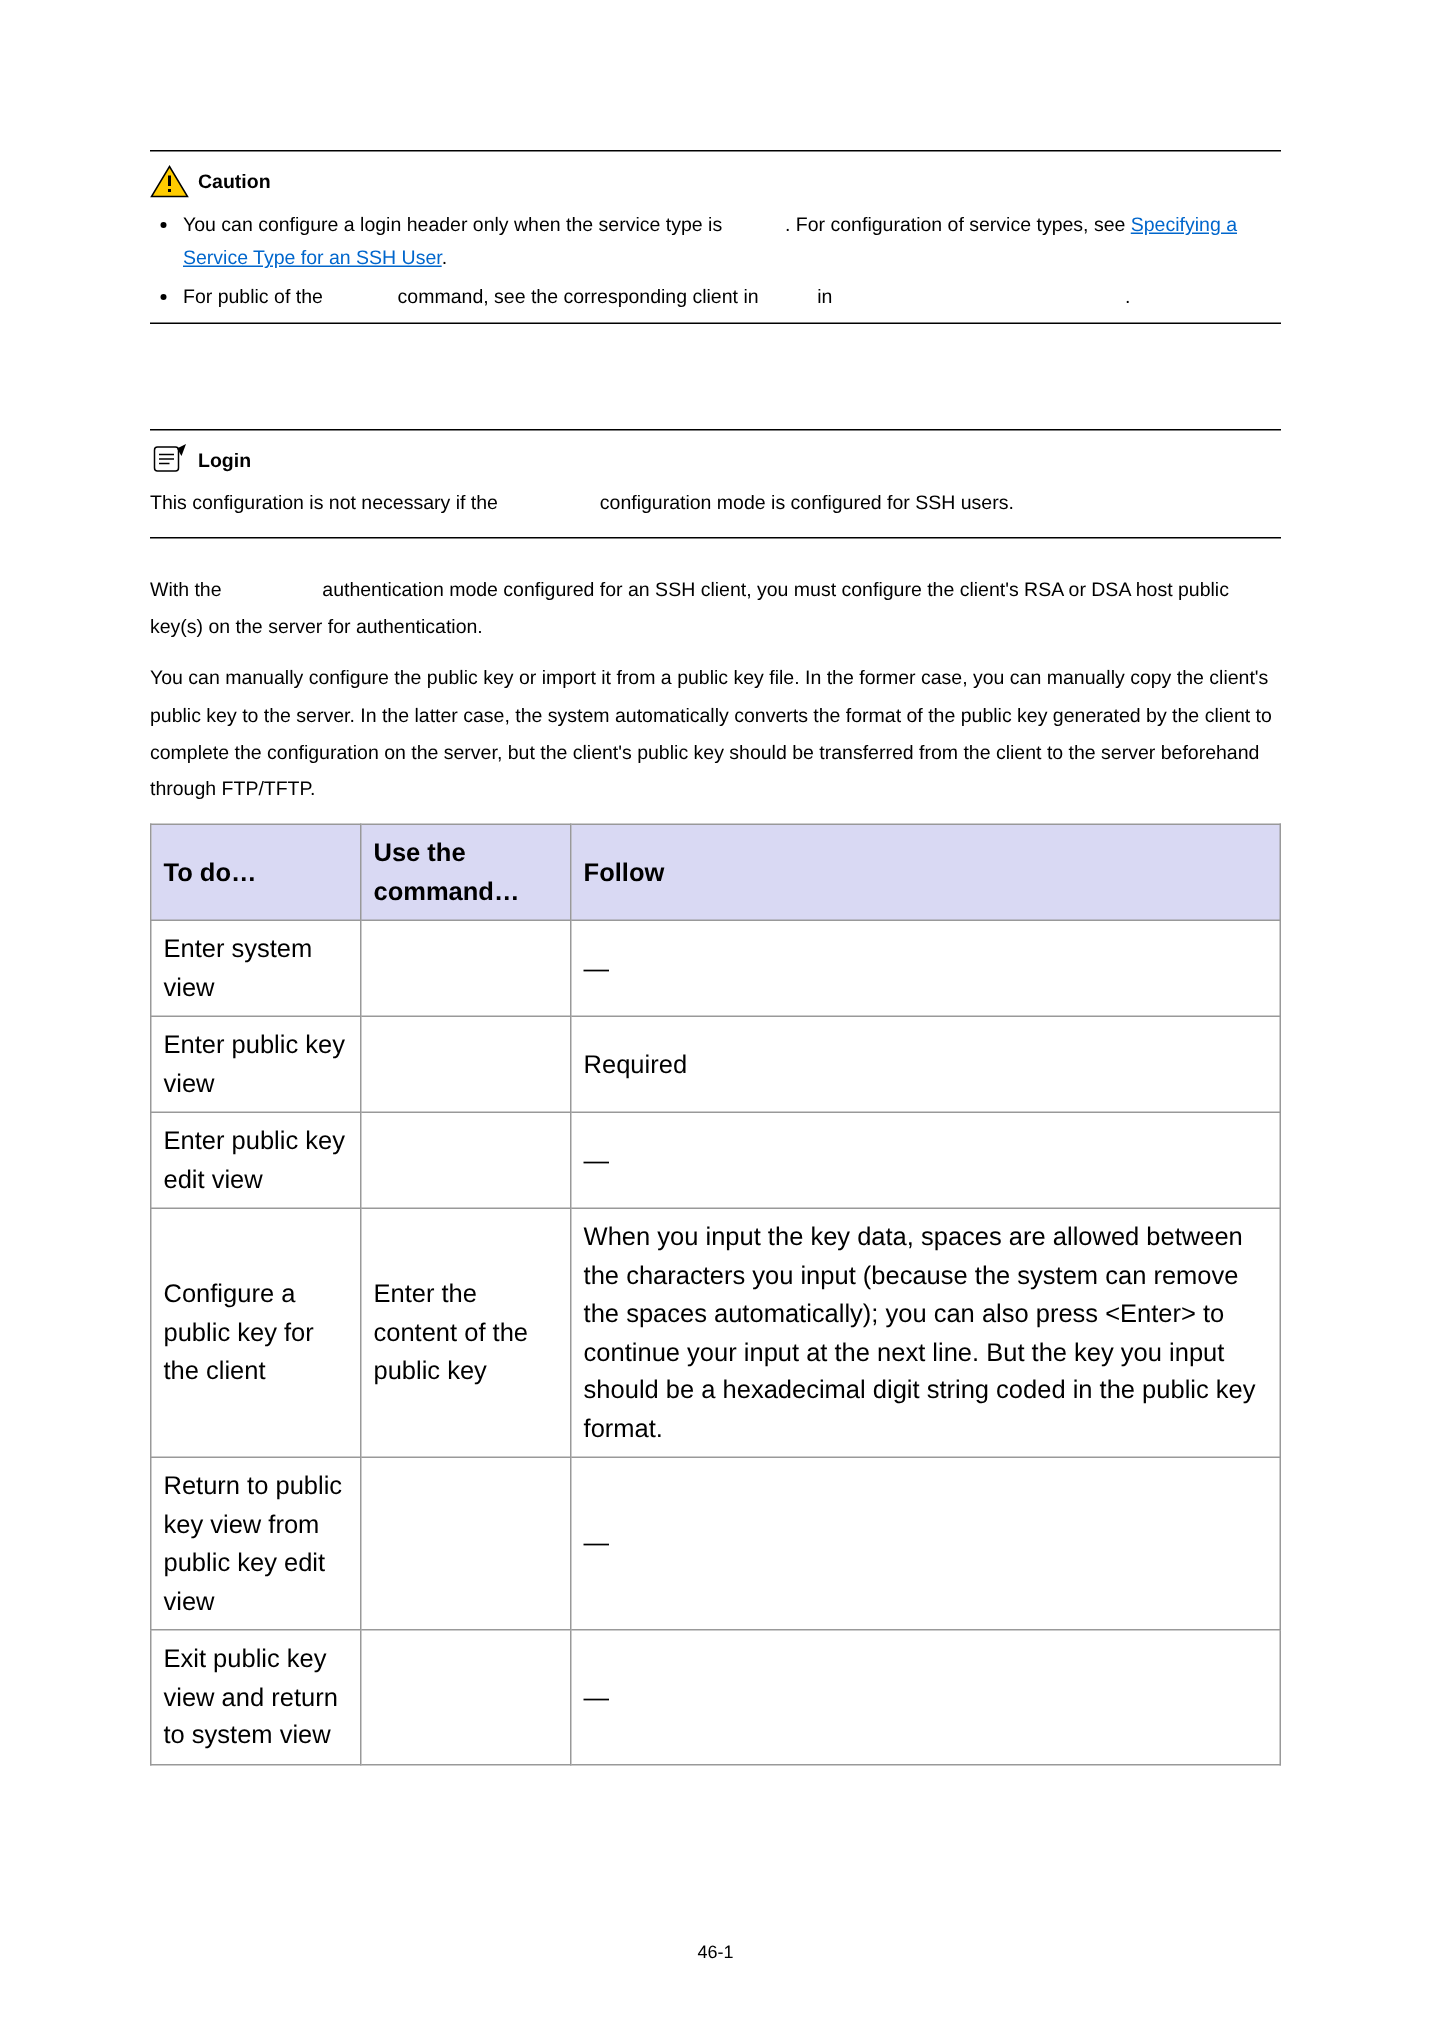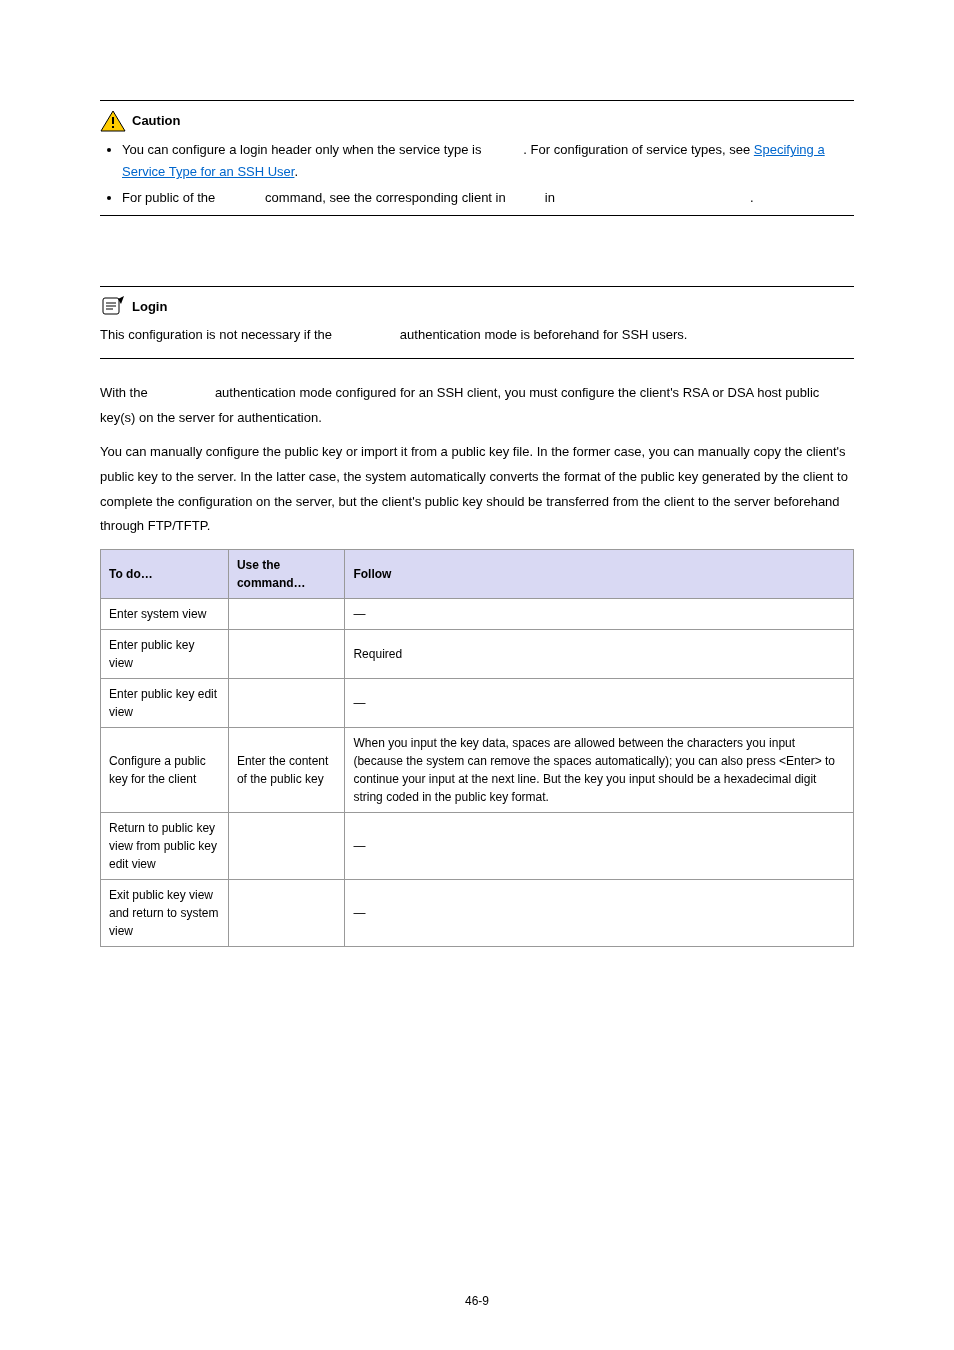--- a/index.html
+++ b/index.html
@@ -9,21 +9,21 @@
 .callout-head{display:flex;align-items:center;gap:6px;margin:8px 0 6px 0}
 .callout-head b{font-weight:bold}
 .ul{list-style:disc;padding-left:22px;margin:6px 0}
 .ul li{margin:4px 0;line-height:1.7}
 a.link{color:#0066cc;text-decoration:underline}
 .graysolid{color:#fff}
 .section-h{font-weight:bold;font-size:16px;margin:30px 0 16px 0;color:#fff}
 .note-block{margin:10px 0 22px 0}
 .p{margin:10px 0;line-height:1.9}
 .ital{font-style:italic}
-table.data{border-collapse:collapse;width:100%;margin-top:4px;font-size:12px}
+table.data{border-collapse:collapse;width:100%;margin-top:4px;font-size:17px}
 table.data th,table.data td{border:1px solid #999;padding:6px 8px;vertical-align:middle;text-align:left}
 table.data thead th{background:#d9d9f3}
 .dashcell{font-family:Arial;}
 .footer{position:absolute;bottom:40px;left:0;width:100%;text-align:center;font-size:12px}
 svg.icon{flex:0 0 auto}
 </style>
 </head>
 <body>
 
 <div class="page">
@@ -57,21 +57,21 @@
       <svg class="icon" width="26" height="22">
           <rect x="3" y="3" width="16" height="16" rx="2" fill="#fff" stroke="#000" stroke-width="1"></rect>
           <line x1="6" y1="8" x2="16" y2="8" stroke="#000"></line>
           <line x1="6" y1="11" x2="16" y2="11" stroke="#000"></line>
           <line x1="6" y1="14" x2="13" y2="14" stroke="#000"></line>
           <path d="M18 4 L24 1 L21 9 Z" fill="#000"></path>
         </svg>
       <b>Login</b>
     </div>
     <div class="p" style="margin:6px 0 10px 0">
-      <span>This configuration is not necessary if the </span><b class="graysolid">password</b><span> authentication mode is beforehand for SSH users.</span>
+      <span>This configuration is not necessary if the </span><b class="graysolid">password</b><span> configuration mode is configured for SSH users.</span>
     </div>
     <hr class="hr-bot">
   </div>
 
   <div class="p">
     <span>With the </span><b class="graysolid">publickey</b><span> authentication mode configured for an SSH client, you must configure the client's RSA or DSA host public key(s) on the server for authentication.</span>
   </div>
   <div class="p">You can manually configure the public key or import it from a public key file. In the former case, you can manually copy the client's public key to the server. In the latter case, the system automatically converts the format of the public key generated by the client to complete the configuration on the server, but the client's public key should be transferred from the client to the server beforehand through FTP/TFTP.</div>
 
   <table class="data">
@@ -109,14 +109,14 @@
         <td class="dashcell">—</td>
       </tr>
       <tr>
         <td>Exit public key view and return to system view</td>
         <td><b class="graysolid">peer-public-key end</b></td>
         <td class="dashcell">—</td>
       </tr>
     </tbody>
   </table>
 
-  <div class="footer">46-9</div>
+  <div class="footer">46-1</div>
 </div>
 
 </body></html>

